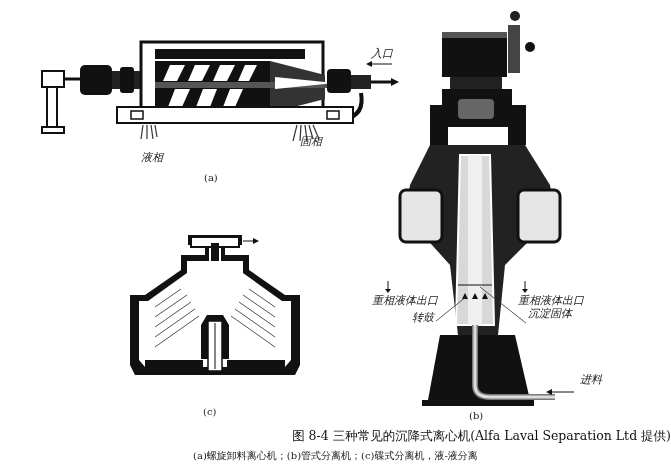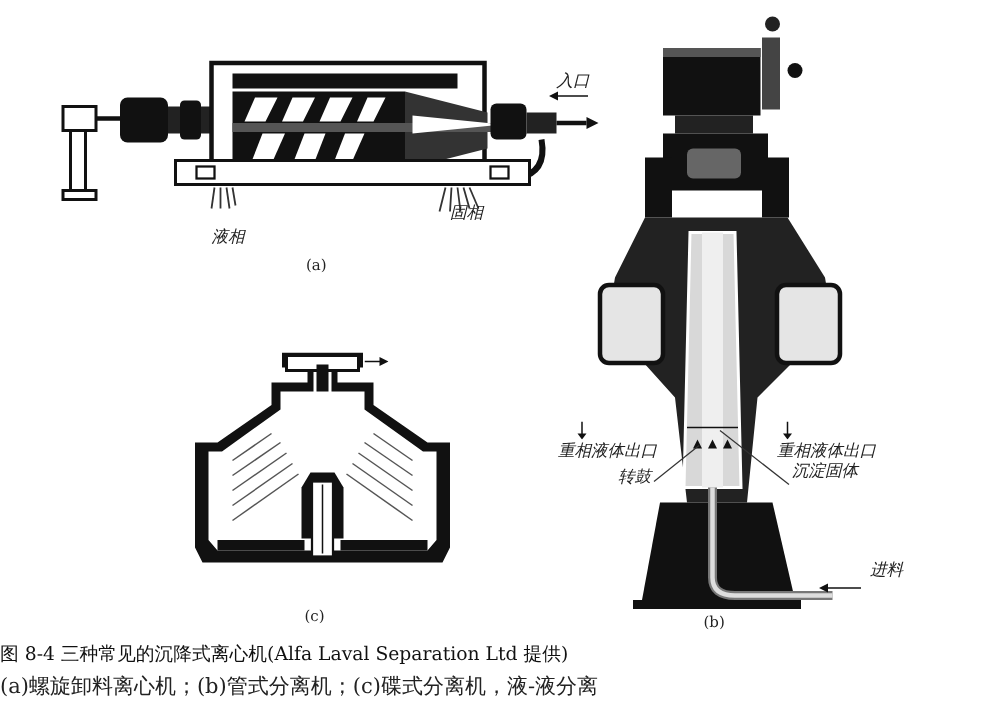--- a/index.html
+++ b/index.html
@@ -1,20 +1,20 @@
 <!DOCTYPE html>
 <html><head>
 <meta charset="utf-8">
 <style>
   html,body{margin:0;padding:0;background:#fff;}
   body{width:671px;height:469px;position:relative;overflow:hidden;font-family:"DejaVu Serif","Liberation Serif",serif;color:#111;}
   .lbl{position:absolute;font-size:11px;line-height:12px;white-space:nowrap;color:#222;font-style:italic;}
   .sub{position:absolute;font-size:10px;color:#222;}
-  .cap1{position:absolute;left:0;width:671px;top:428px;text-align:left;font-size:12.5px;color:#111;}
-  .cap2{position:absolute;left:0;width:671px;top:449px;text-align:left;font-size:14px;color:#222;}
+  .cap1{position:absolute;left:0;width:671px;top:428px;text-align:right;font-size:12.5px;color:#111;}
+  .cap2{position:absolute;left:0;width:671px;top:449px;text-align:center;font-size:10px;color:#222;}
   svg{position:absolute;}
 </style>
 </head>
 <body>
 
 <svg style="left:35px;top:35px" width="380" height="110" viewBox="0 0 380 110">
 
   <rect x="7" y="36" width="22" height="16" fill="#fff" stroke="#111" stroke-width="2"></rect>
   <rect x="12" y="52" width="10" height="42" fill="#fff" stroke="#111" stroke-width="2"></rect>
   <rect x="7" y="92" width="22" height="6" fill="#fff" stroke="#111" stroke-width="2"></rect>

